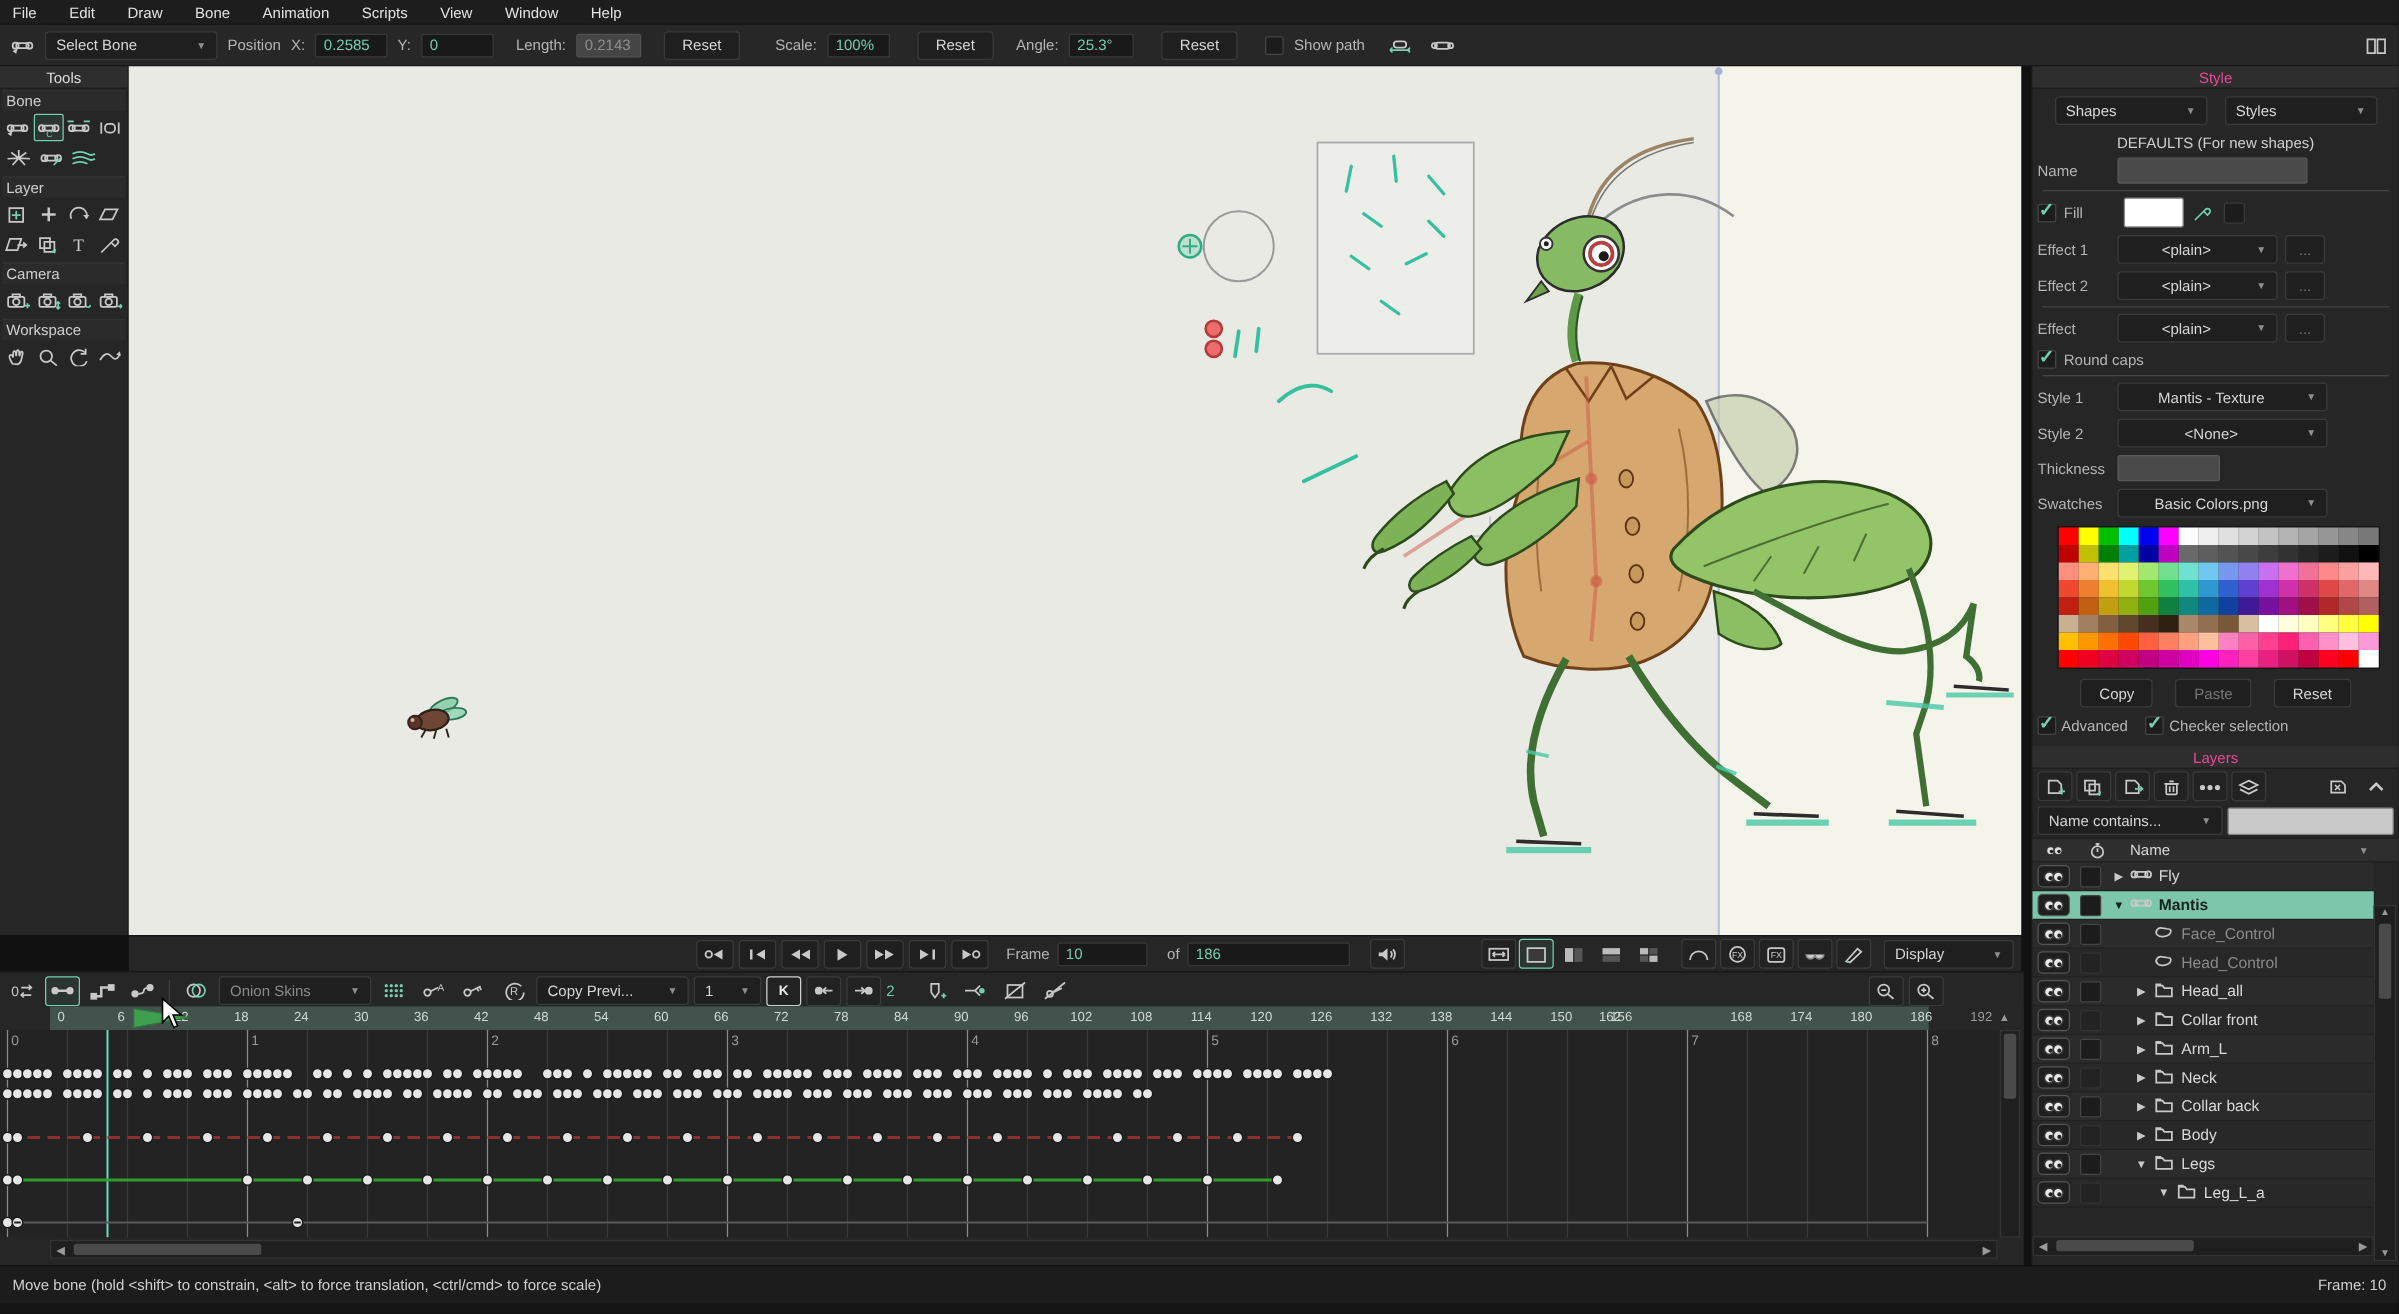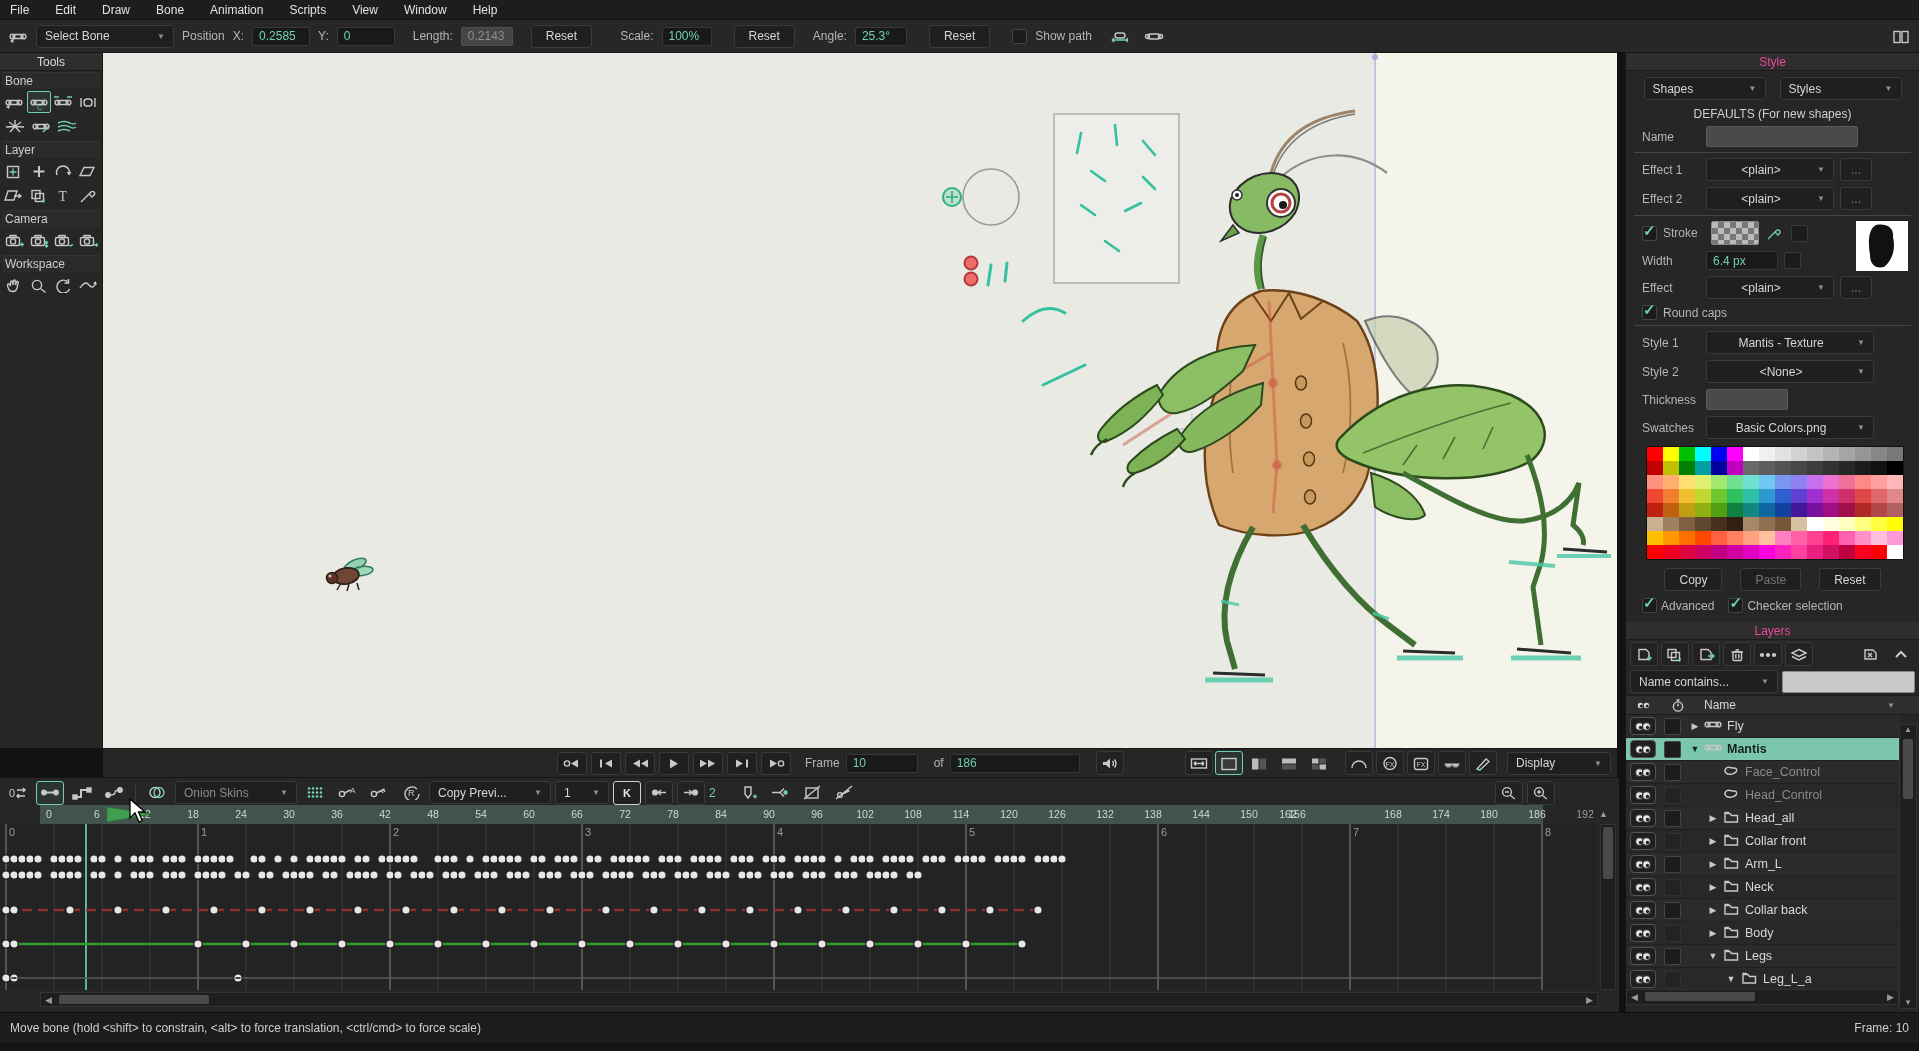--- a/index.html
+++ b/index.html
@@ -59,21 +59,21 @@
   .rnum.post{color:#9a9a9a;}
   #chanarea{position:absolute;left:0;top:46px;width:1598px;height:166px;background:#232323;overflow:hidden;}
   #chanicons{position:absolute;left:0;top:46px;width:43px;height:166px;background:#2a2a2a;border-right:1px solid #3c3c3c;}
   #tl-hscroll{position:absolute;left:40px;top:214px;width:1558px;height:15px;background:#1f1f1f;border:1px solid #333;box-sizing:border-box;}
   .thumb{position:absolute;background:#4a4a4a;border-radius:2px;}
   .scroll-arr{color:#9a9a9a;font-size:9px;position:absolute;top:2px;}
   #tl-vscroll{position:absolute;left:1600px;top:46px;width:16px;height:166px;background:#1f1f1f;border:1px solid #333;box-sizing:border-box;}
   
   #rightpanel{left:1625px;top:53px;width:294px;height:959px;background:#262626;border-left:1px solid #161616;box-sizing:border-box;}
   .panel-title{height:17px;background:#2e2e2e;display:flex;align-items:center;justify-content:center;color:#ec4899;border-bottom:1px solid #1b1b1b;}
-  .srow{display:flex;align-items:center;gap:6px;padding:3px 16px;}
+  .srow{display:flex;align-items:center;gap:6px;padding:3px 4px;}
   .srow .lbl{width:58px;flex:none;}
   .hr{border-top:1px solid #454545;margin:2px 8px;}
   .swatch{width:46px;height:22px;border:1px solid #888;border-radius:2px;background:#fff;}
   .checker{background-image:linear-gradient(45deg,#777 25%,transparent 25%,transparent 75%,#777 75%),
            linear-gradient(45deg,#777 25%,#bbb 25%,#bbb 75%,#777 75%);background-size:12px 12px;background-position:0 0,6px 6px;background-color:#bbb;}
   .smallbox{width:15px;height:15px;background:#1c1c1c;border:1px solid #3a3a3a;border-radius:2px;}
   .brushprev{position:absolute;right:10px;width:52px;height:50px;background:#fff;border:1px solid #222;}
   
   #palette{margin:4px 0 0 20px;width:256px;border:1px solid #111;}
   .prow{display:flex;height:14px;}
@@ -1159,60 +1159,48 @@
   </div>
   <div style="text-align:center;color:#cfcfcf;padding:4px 0 2px">DEFAULTS (For new shapes)</div>
 
   <div class="srow">
     <span class="lbl">Name</span>
     <div style="width:150px;height:19px;background:#4a4a4a;border:1px solid #5a5a5a;border-radius:2px"></div>
   </div>
   <div class="hr"></div>
 
   <div class="srow">
+    <span class="chk on"></span>
+    <span class="lbl" style="width:42px">Fill</span>
+    <div class="swatch" id="fill-swatch" style="background: rgb(255, 255, 255);"></div>
+    <span class="ic">
+        <svg width="20" height="15" viewBox="0 0 20 15" fill="none" stroke="#c8c8c8" stroke-width="1.4">
+          <path d="M3,13 l7,-7 M10,6 l1.5,-1.5 a1.6,1.6 0 1 1 3,3 L13,9 z" stroke="#6fd0b2"></path>
+        </svg>
+      </span>
+    <span class="smallbox"></span>
+  </div>
+  <div class="srow">
     <span class="lbl">Effect 1</span>
     <div class="drop" style="width:110px">
       <span style="margin:0 auto">&lt;plain&gt;</span>
         <span class="tri">▼</span>
       </div>
     <div class="btn dim" style="padding:0 10px">...</div>
   </div>
   <div class="srow">
     <span class="lbl">Effect 2</span>
     <div class="drop" style="width:110px">
       <span style="margin:0 auto">&lt;plain&gt;</span>
         <span class="tri">▼</span>
       </div>
     <div class="btn dim" style="padding:0 10px">...</div>
   </div>
   <div class="hr"></div>
 
-  <div style="position:relative">
-    <div class="brushprev" style="top:2px">
-      <svg width="52" height="50">
-          <path d="M20,4 C30,2 38,6 37,16 C40,28 36,40 28,46 C20,48 14,44 14,34 C12,22 12,8 20,4 Z" fill="#111"></path>
-        </svg>
-    </div>
-    <div class="srow">
-      <span class="chk on"></span>
-      <span class="lbl" style="width:42px">Stroke</span>
-      <div class="swatch checker"></div>
-      <span class="ic">
-          <svg width="20" height="15" viewBox="0 0 20 15" fill="none" stroke="#c8c8c8" stroke-width="1.4">
-            <path d="M3,13 l7,-7 M10,6 l1.5,-1.5 a1.6,1.6 0 1 1 3,3 L13,9 z" stroke="#6fd0b2"></path>
-          </svg>
-        </span>
-      <span class="smallbox"></span>
-    </div>
-    <div class="srow">
-      <span class="lbl">Width</span>
-      <div class="inp" style="width:72px">6.4 px</div>
-      <span class="smallbox"></span>
-    </div>
-  </div>
   <div class="srow">
     <span class="lbl">Effect</span>
     <div class="drop" style="width:110px">
       <span style="margin:0 auto">&lt;plain&gt;</span>
         <span class="tri">▼</span>
       </div>
     <div class="btn dim" style="padding:0 10px">...</div>
   </div>
   <div class="srow">
     <span class="chk on"></span>

